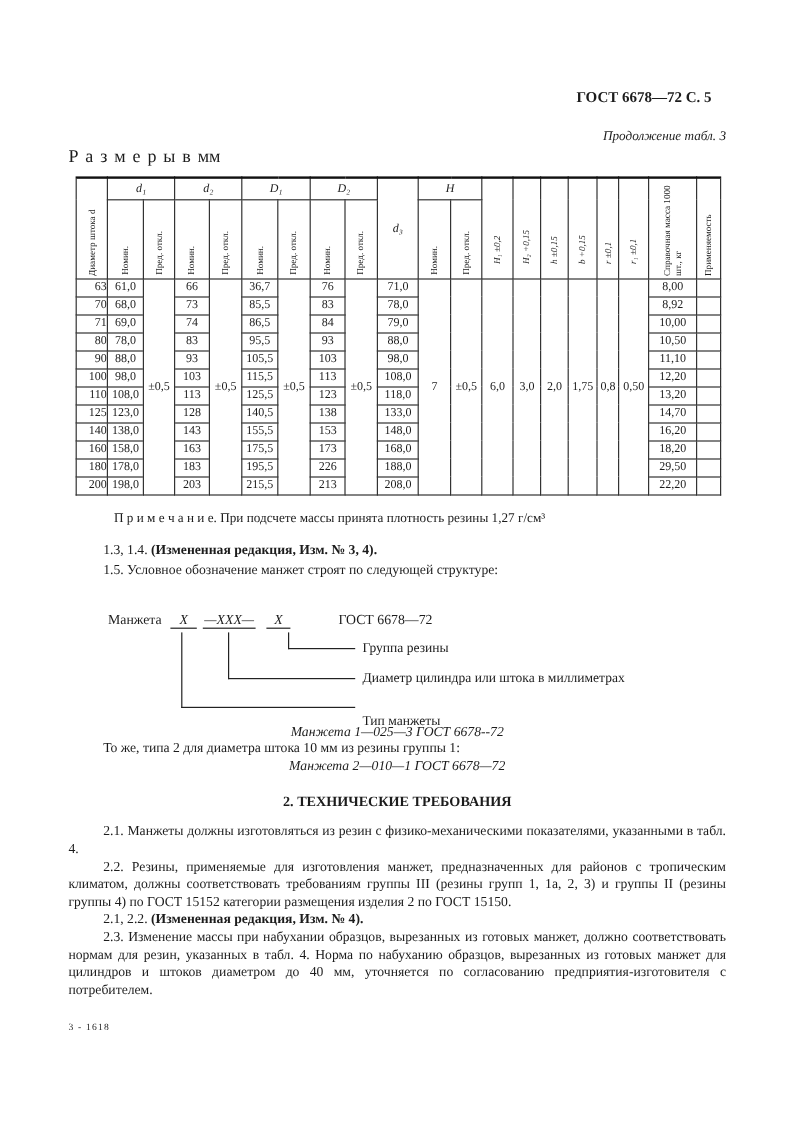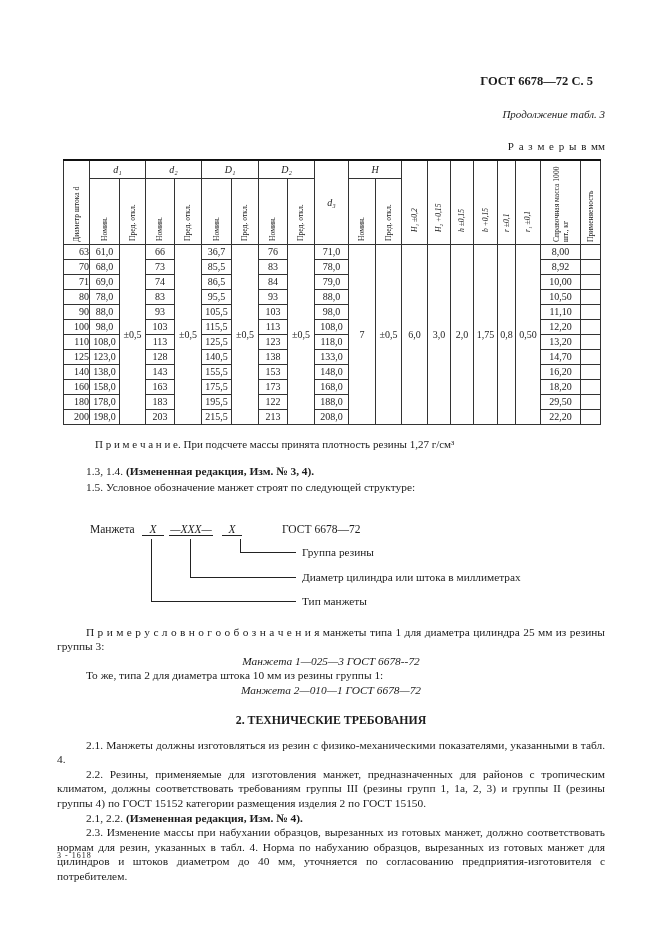--- a/index.html
+++ b/index.html
@@ -9,21 +9,21 @@
     margin:0 auto;
     background:#ffffff;
     font-family:"Liberation Serif","DejaVu Serif",serif;
     color:#1c1c1c;
     box-sizing:border-box;
     padding:0 56px 0 57px;
     overflow:hidden;
   }
   .gost-header{margin:12px;padding-top:62px;text-align:right;font-weight:bold;font-size:12.5px;}
   .continuation{margin-top:19px;text-align:right;font-style:italic;font-size:11px;}
-  .units{margin-top:20px;text-align:right;font-size:11px;word-spacing:2px;}
+  .units{margin-top:3px;text-align:left;font-size:15px;word-spacing:2px;}
   
   table.dim{
     border-collapse:collapse;
     margin:7px 0 0 6px;
     table-layout:fixed;
     width:537px;
     border:1px solid #222;
     border-top:2.5px solid #111;
   }
   table.dim th,table.dim td{
@@ -276,21 +276,21 @@
       <td class="num">173</td>
       <td class="num">168,0</td>
       <td class="num">18,20</td>
       <td class="num"></td>
     </tr>
     <tr class="body-row">
       <td class="num dcol">180</td>
       <td class="num">178,0</td>
       <td class="num">183</td>
       <td class="num">195,5</td>
-      <td class="num">122</td>
+      <td class="num">226</td>
       <td class="num">188,0</td>
       <td class="num">29,50</td>
       <td class="num"></td>
     </tr>
     <tr class="body-row">
       <td class="num dcol">200</td>
       <td class="num">198,0</td>
       <td class="num">203</td>
       <td class="num">215,5</td>
       <td class="num">213</td>
@@ -312,24 +312,23 @@
     <span class="tok u" style="left:112px;width:44px">—XXX—</span>
     <span class="tok u" style="left:165px;width:20px">X</span>
     <span class="tok" style="left:225px">ГОСТ 6678—72</span>
 
     <div class="conn" style="left:183px;top:16px;width:55px;height:13px"></div>
     <div class="conn" style="left:133px;top:16px;width:105px;height:38px"></div>
     <div class="conn" style="left:94px;top:16px;width:144px;height:62px"></div>
 
     <div class="dlabel" style="top:23px">Группа резины</div>
     <div class="dlabel" style="top:48px">Диаметр цилиндра или штока в миллиметрах</div>
-    <div class="dlabel" style="top:72px">Тип манжеты</div>
+    <div class="dlabel" style="top:84px">Тип манжеты</div>
   </div>
 
-  <p class="para mt10">П р и м е р   у с л о в н о г о   о б о з н а ч е н и я  манжеты типа 1  для  диаметра  цилиндра 25 мм из резины группы 3:</p>
   <p class="para centered ital">Манжета 1—025—3 ГОСТ 6678--72</p>
   <p class="para">То же, типа 2 для диаметра штока 10 мм из резины группы 1:</p>
   <p class="para centered ital">Манжета 2—010—1 ГОСТ 6678—72</p>
 
   <h3 class="section-title">2. ТЕХНИЧЕСКИЕ ТРЕБОВАНИЯ</h3>
 
   <p class="para mt10">2.1. Манжеты должны изготовляться из резин с физико-механическими показателями, указанными в табл. 4.</p>
   <p class="para">2.2. Резины, применяемые для изготовления манжет, предназначенных для районов с тропическим климатом, должны соответствовать требованиям группы III (резины групп 1, 1а, 2, 3) и группы II (резины группы 4) по ГОСТ 15152 категории размещения изделия 2 по ГОСТ 15150.</p>
   <p class="para"><span>2.1, 2.2. </span><b>(Измененная редакция, Изм. № 4).</b></p>
   <p class="para">2.3. Изменение массы при набухании образцов, вырезанных из готовых манжет, должно соответствовать нормам для резин, указанных в табл. 4. Норма по набуханию образцов, вырезанных из готовых манжет для цилиндров и штоков диаметром до 40 мм, уточняется по согласованию предприятия-изготовителя с потребителем.</p>

